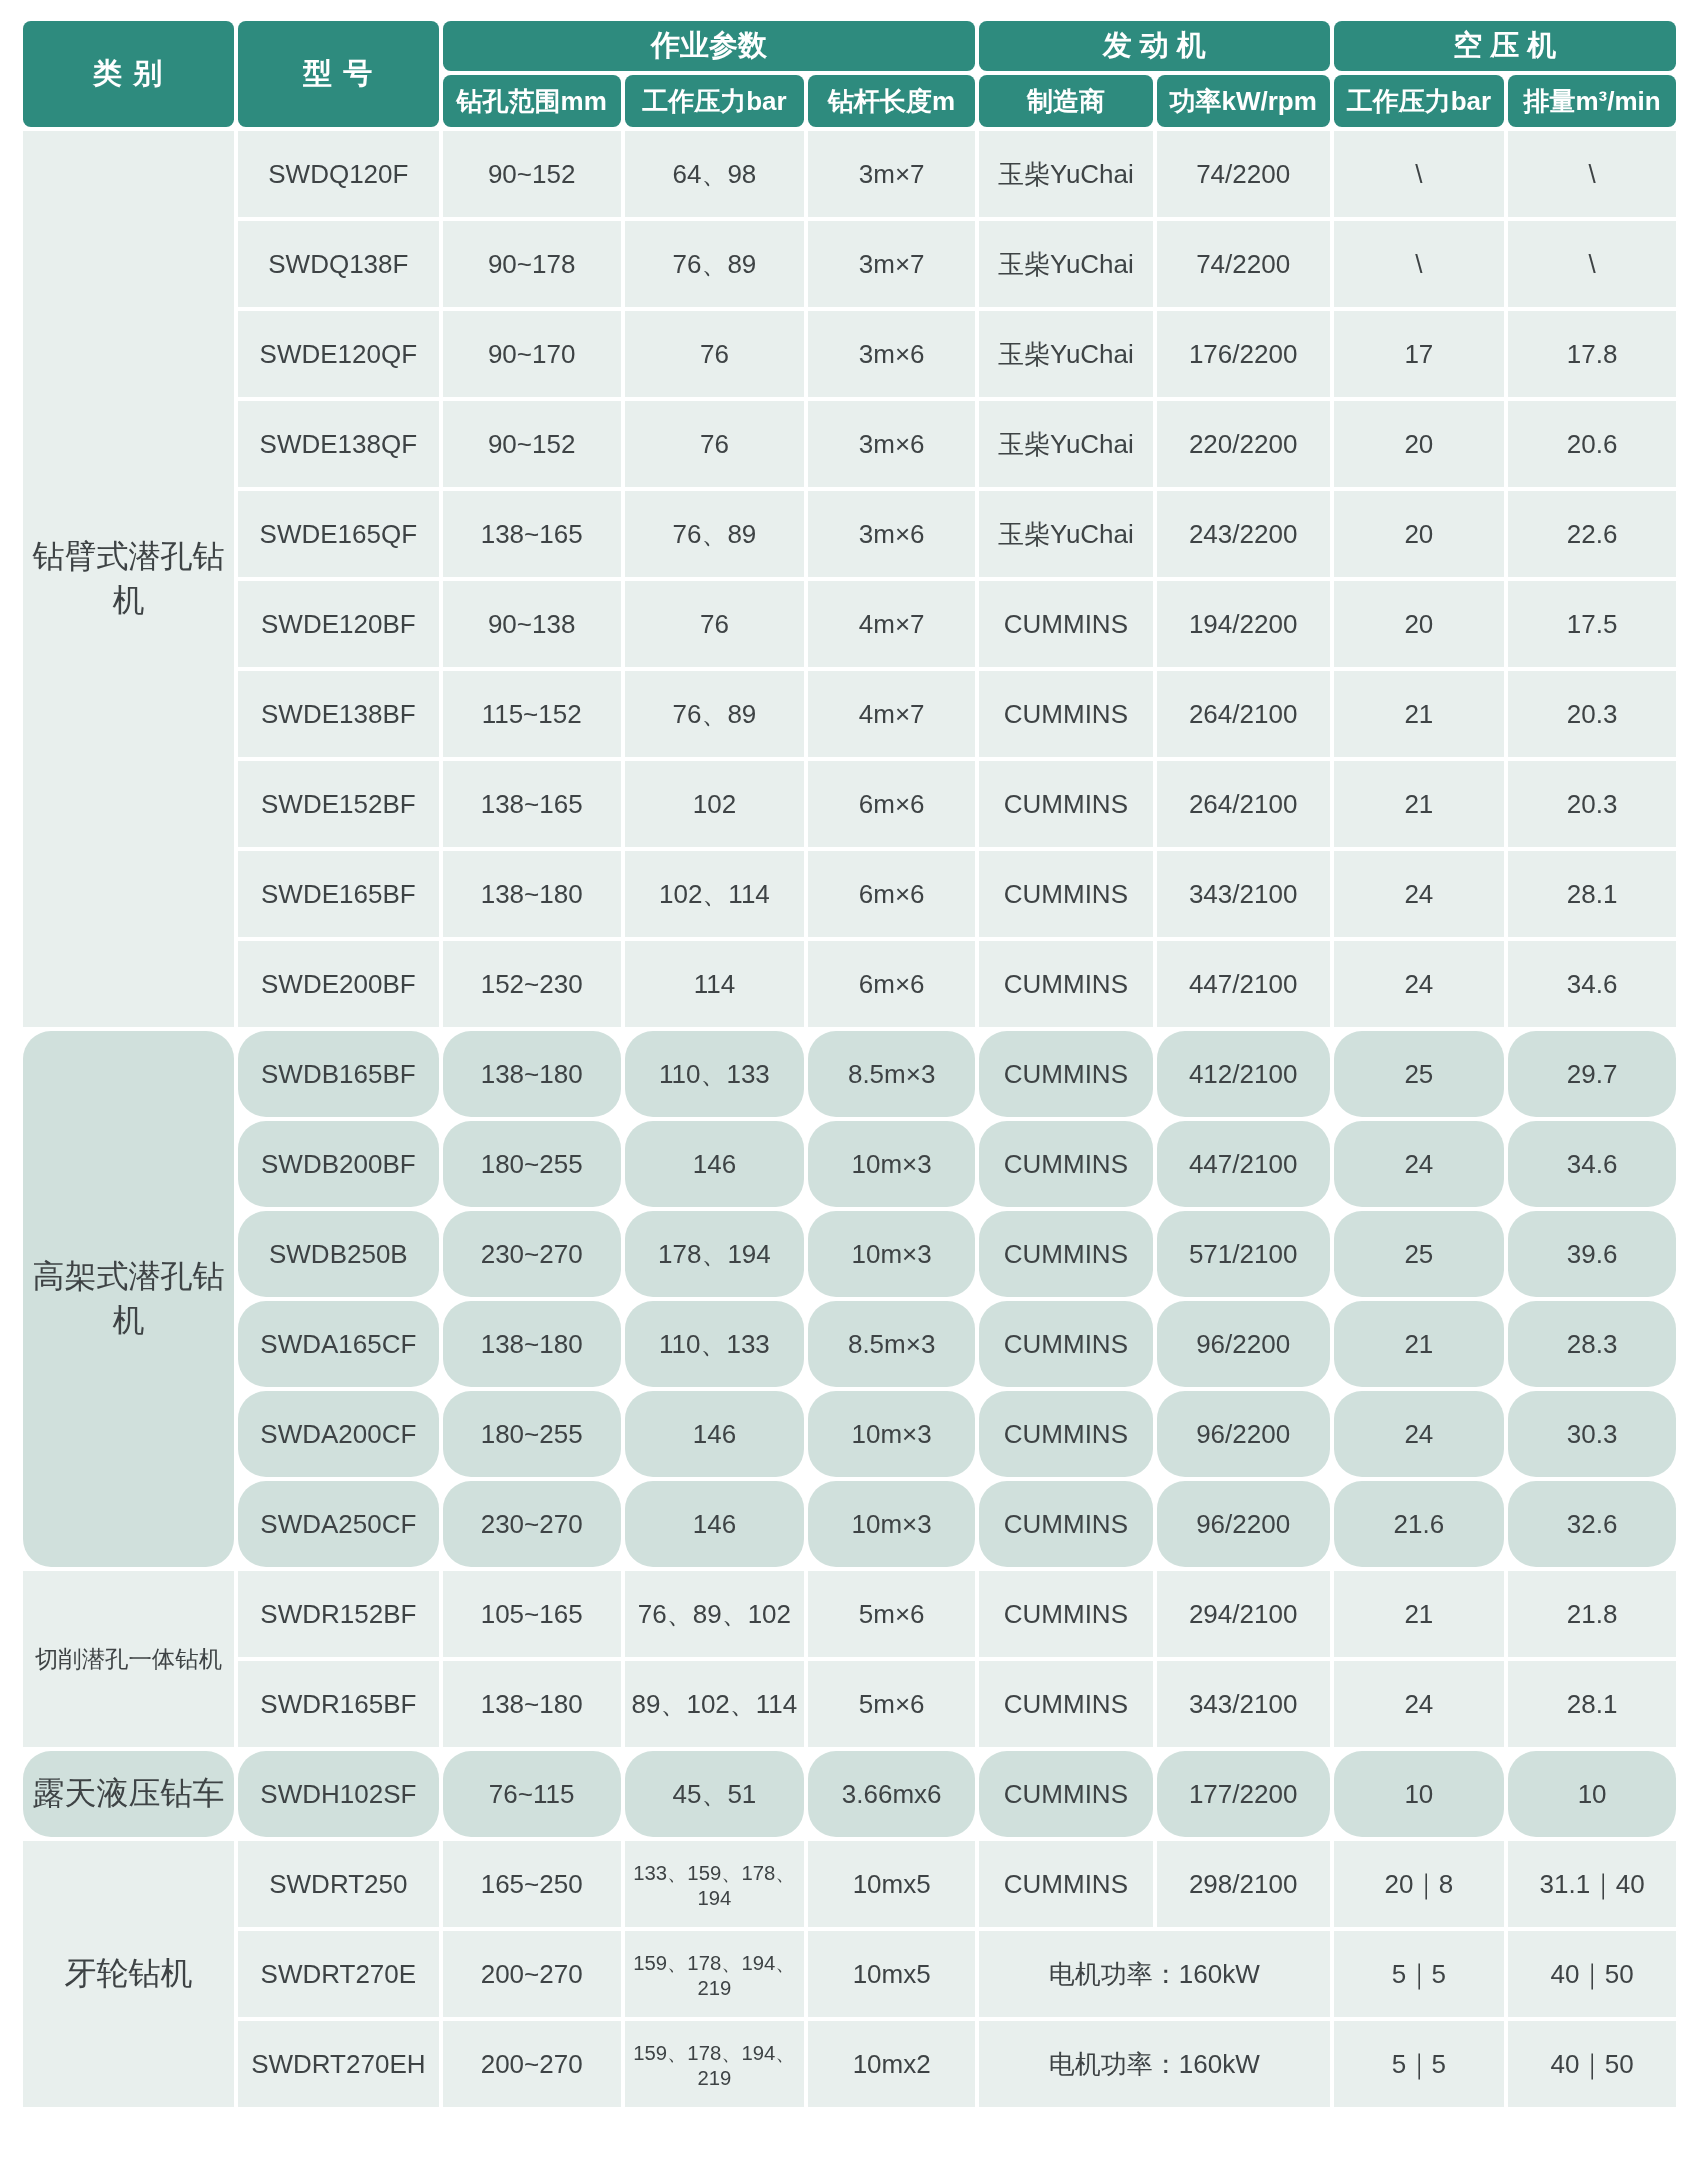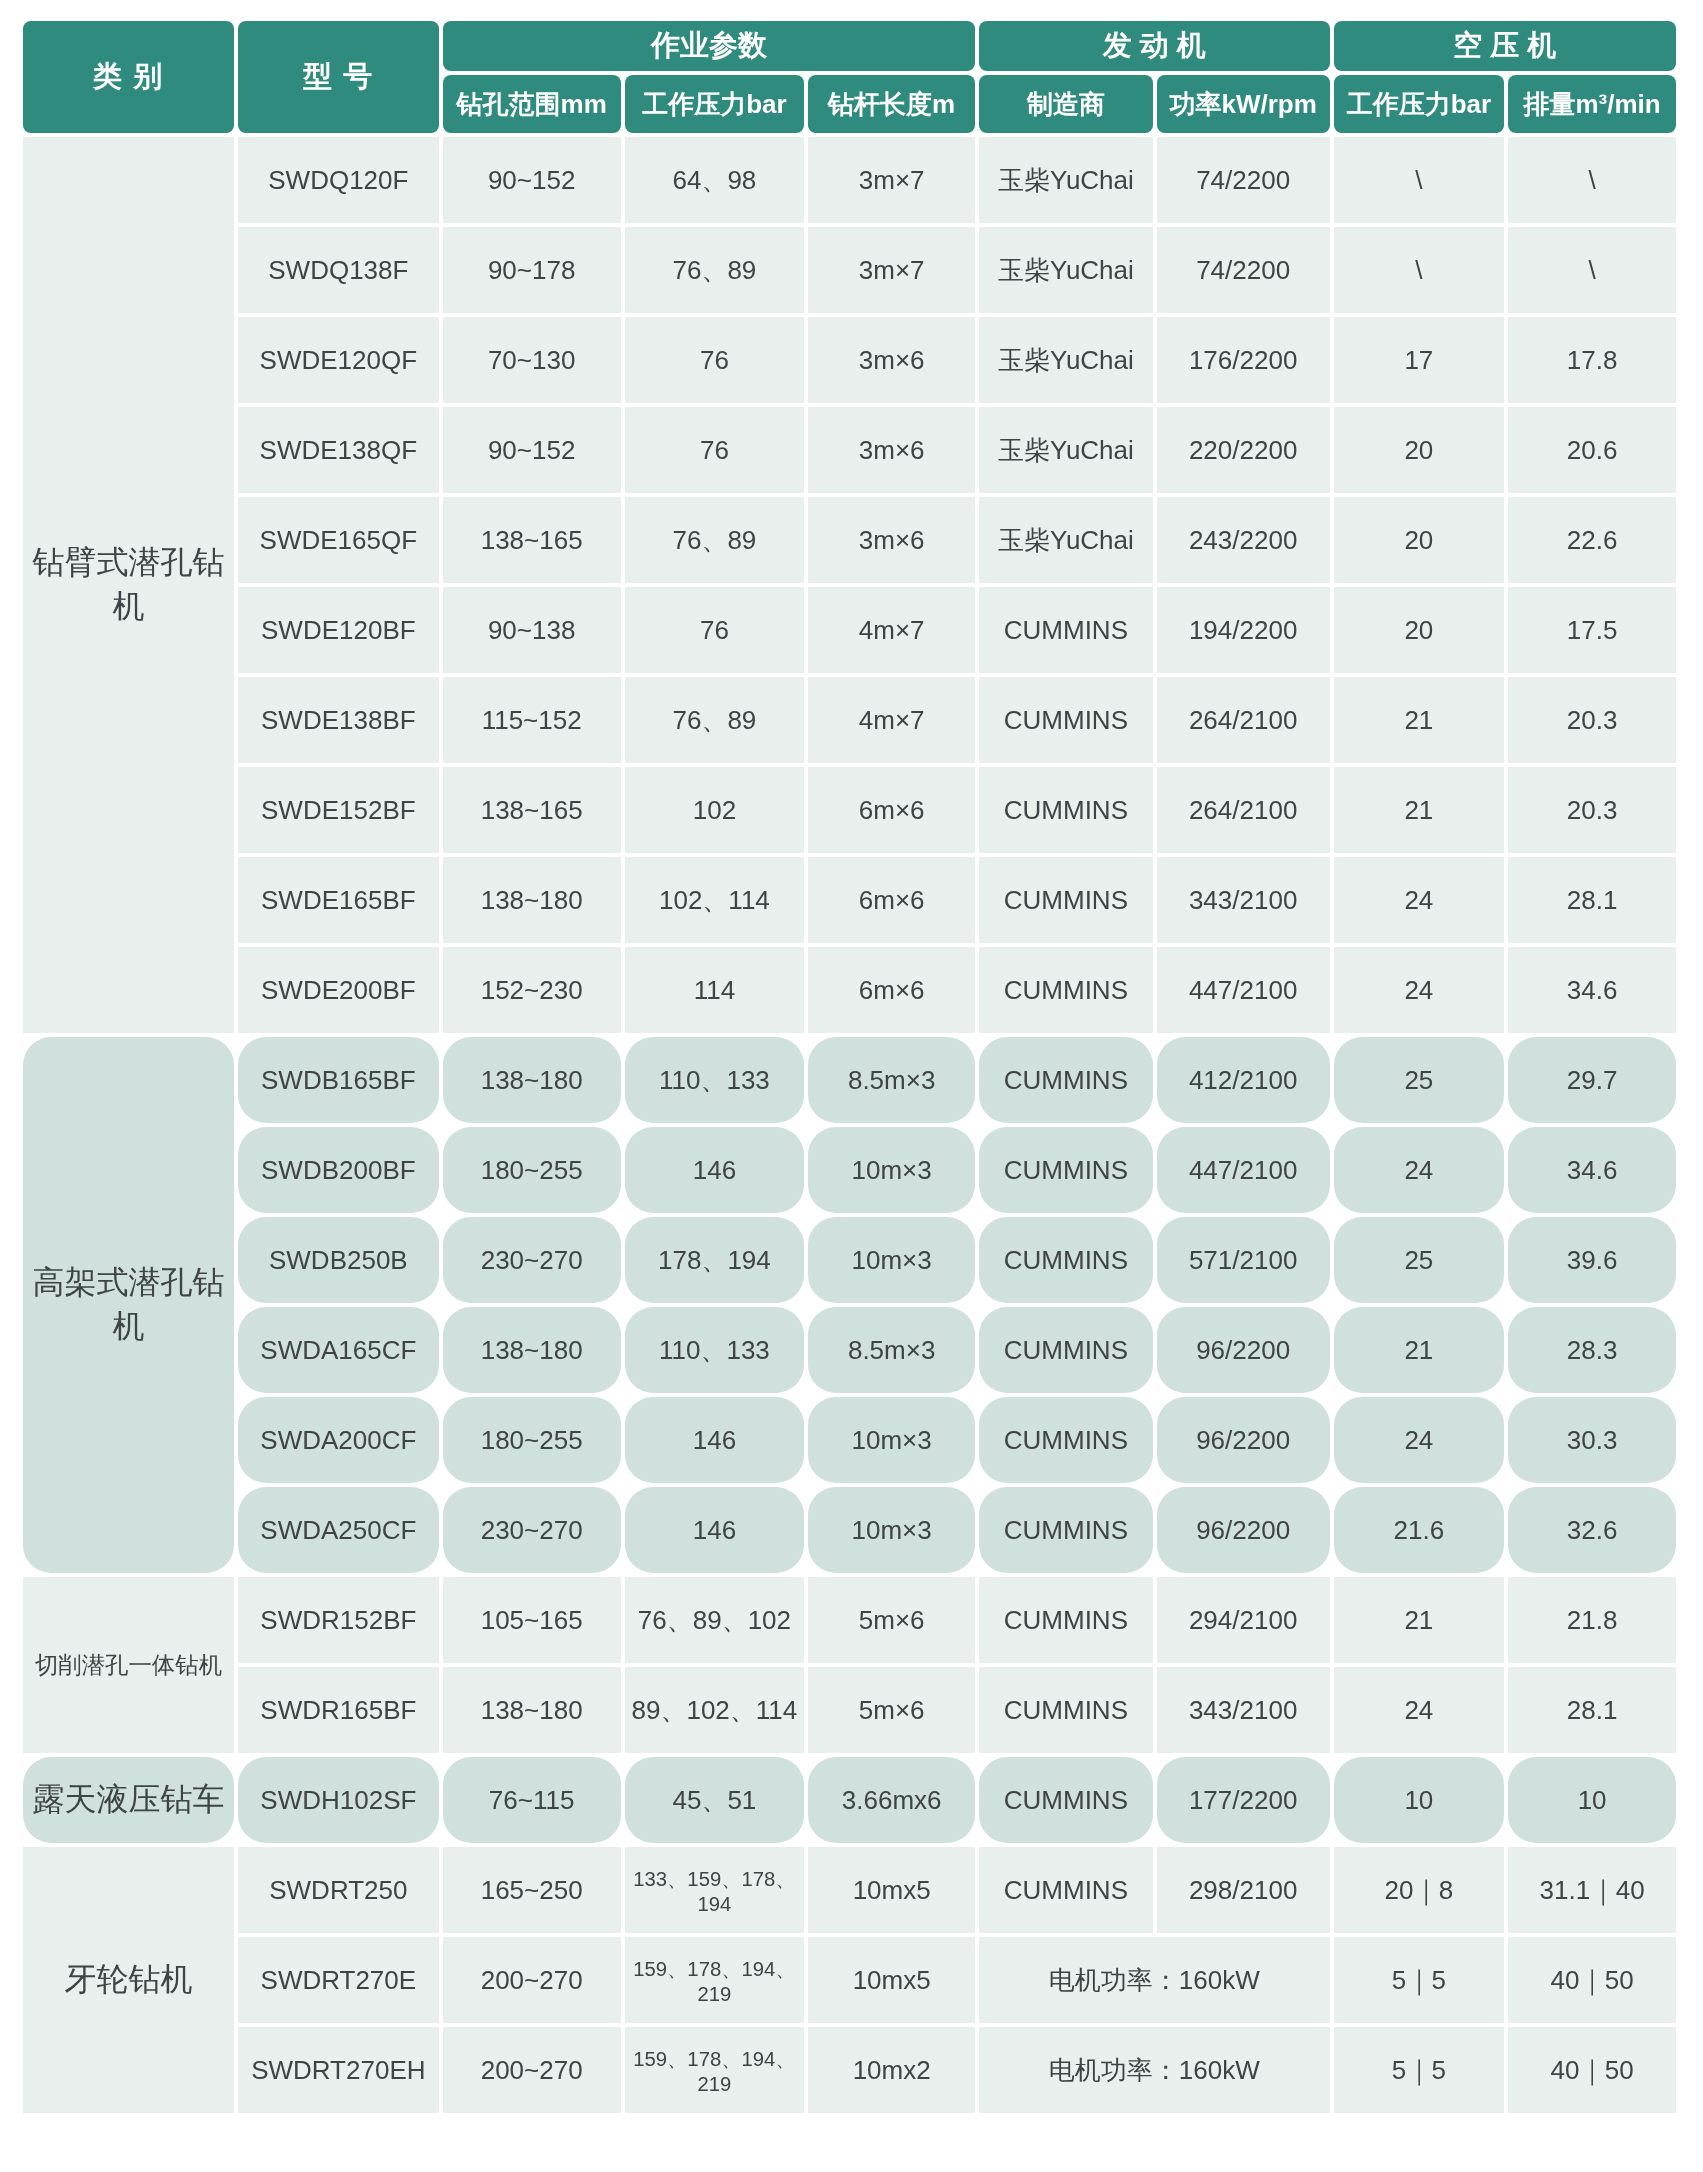--- a/index.html
+++ b/index.html
@@ -20,21 +20,21 @@
   th{
     background:#2E8B7E;
     color:#ffffff;
     font-weight:bold;
     border-radius:7.8px;
     vertical-align:middle;
     text-align:center;
     padding:0;
   }
   th.group{ font-size:29px; height:50px; }
-  th.sub{ font-size:26px; height:58px; }
+  th.sub{ font-size:26px; height:52px; }
   th.corner{ font-size:29px; letter-spacing:1.6px; }
   td{
     text-align:center;
     vertical-align:middle;
     height:86px;
     font-size:26px;
     color:#3E4345;
     padding:0;
     overflow:hidden;
   }
@@ -95,21 +95,21 @@
           <td>90~178</td>
           <td>76、89</td>
           <td>3m×7</td>
           <td>玉柴YuChai</td>
           <td>74/2200</td>
           <td>\</td>
           <td>\</td>
         </tr>
         <tr class="light">
           <td>SWDE120QF</td>
-          <td>70~130</td>
+          <td>90~170</td>
           <td>76</td>
           <td>3m×6</td>
           <td>玉柴YuChai</td>
           <td>176/2200</td>
           <td>17</td>
           <td>17.8</td>
         </tr>
         <tr class="light">
           <td>SWDE138QF</td>
           <td>90~152</td>

